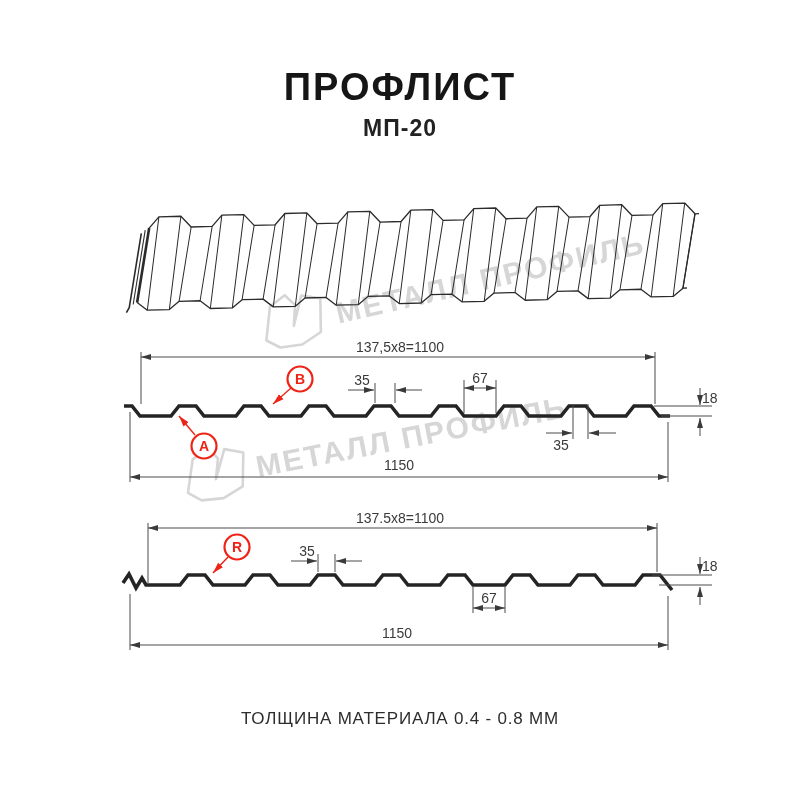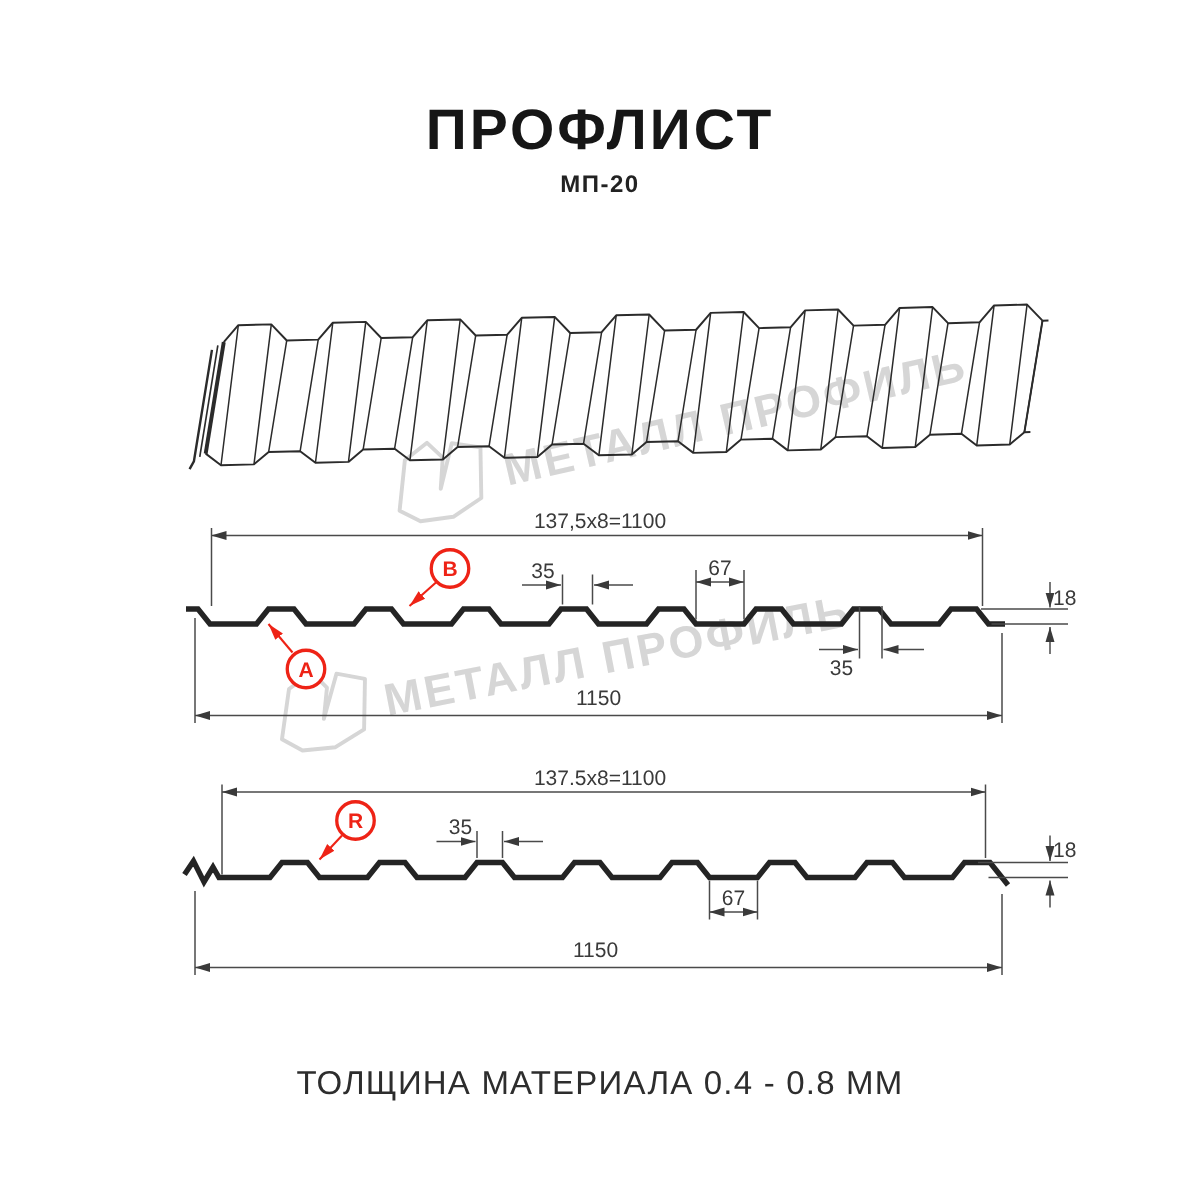--- a/index.html
+++ b/index.html
@@ -1,22 +1,22 @@
 <!DOCTYPE html>
 <html><head>
 <meta charset="utf-8">
 <style>
   html,body{margin:0;padding:0;background:#ffffff;}
   #stage{position:relative;width:800px;height:800px;background:#ffffff;overflow:hidden;
          font-family:"Liberation Sans", sans-serif;padding-left:18px;}
   .hdr{position:absolute;top:68px;left:0;width:800px;text-align:center;}
   .title{font-size:38px;font-weight:800;letter-spacing:2px;color:#161616;line-height:1.0;}
-  .subtitle{margin-top:9px;font-size:16px;font-weight:600;letter-spacing:1px;color:#222;}
+  .subtitle{margin-top:9px;font-size:23px;font-weight:600;letter-spacing:1px;color:#222;}
   .footer{position:absolute;top:709px;left:0;width:800px;text-align:center;
-          font-size:22px;letter-spacing:0.8px;color:#2d2d2d;font-weight:500;}
+          font-size:17px;letter-spacing:0.8px;color:#2d2d2d;font-weight:500;}
   svg text{font-family:"Liberation Sans", sans-serif;}
   .dimtxt{font-size:14px;fill:#3a3a3a;}
   .lbltxt{font-size:14px;font-weight:700;}
   .wmtxt{font-size:30px;font-weight:700;letter-spacing:2px;}
 </style>
 </head>
 <body>
 
 <div id="stage">
 

